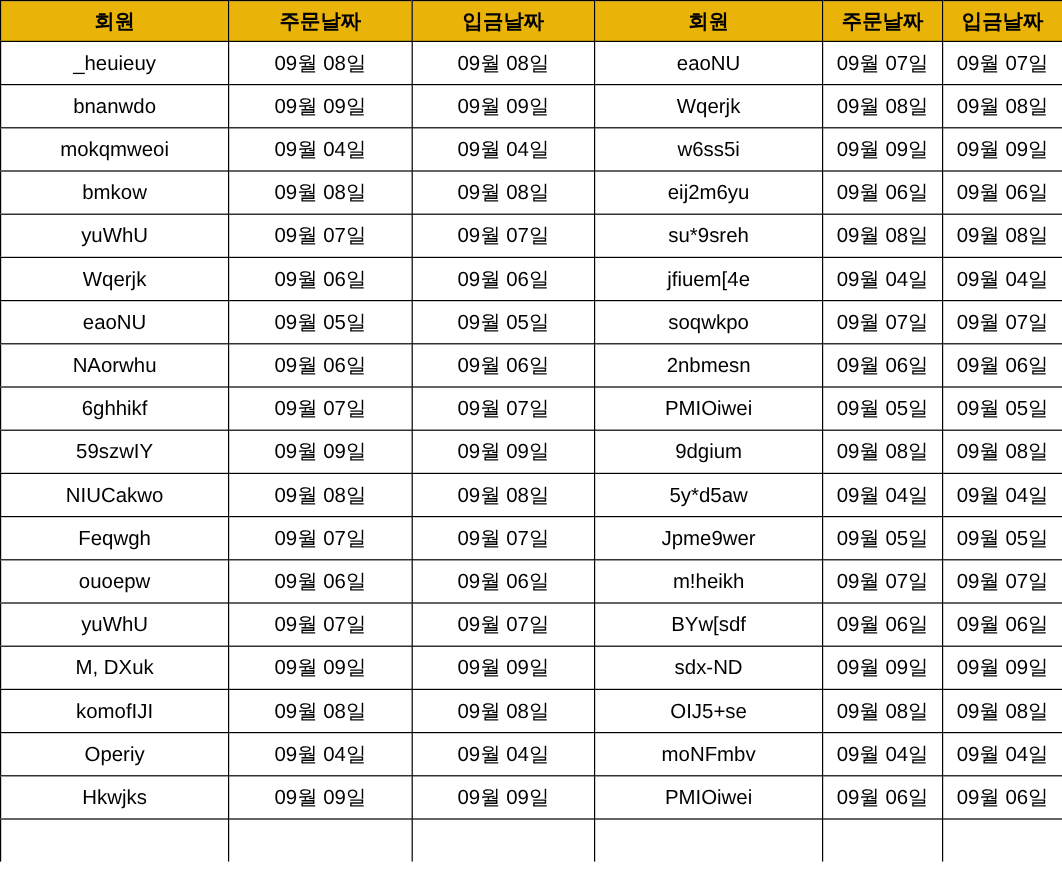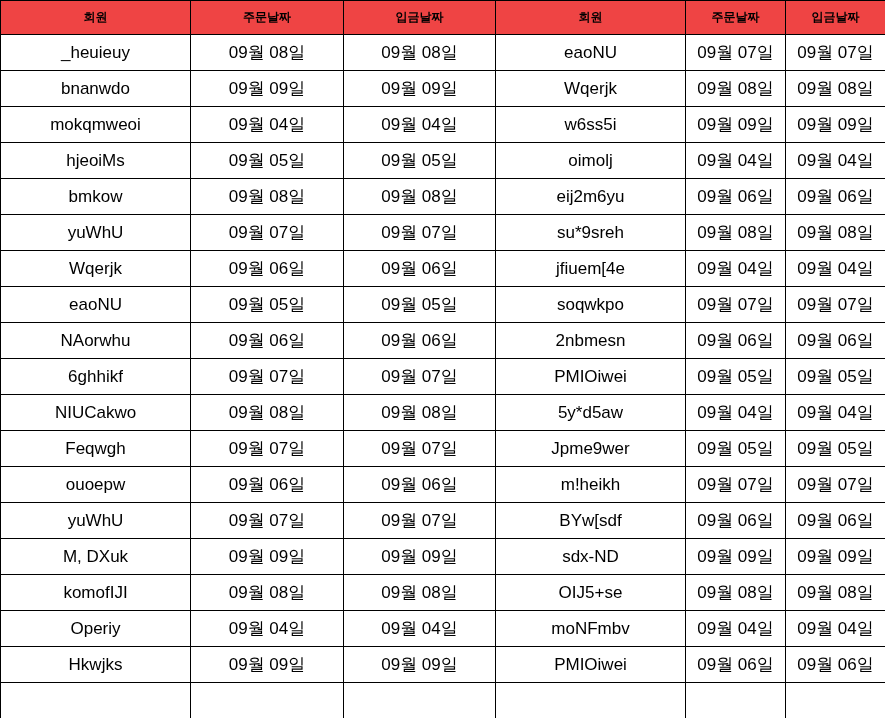--- a/index.html
+++ b/index.html
@@ -34,23 +34,23 @@
     padding: 0;
     text-align: center;
     vertical-align: middle;
     font-size: 17px;
     font-weight: normal;
     color: #000000;
     white-space: nowrap;
     overflow: hidden;
   }
   table.grid thead th {
-    background: #ef4444;
+    background: #eab308;
     font-weight: bold;
-    font-size: 12px;
+    font-size: 17px;
     height: 33px;
     margin-top: 44px;
   }
   td.mono, th.mono {
     font-family: Liberation Sans, sans-serif;
     font-size: 16px;
   }
   td.date {
     font-family: "Liberation Sans", sans-serif;
     font-size: 17px;
@@ -100,28 +100,20 @@
       </tr>
       <tr>
         <td class="mono">mokqmweoi</td>
         <td class="date">09월 04일</td>
         <td class="date">09월 04일</td>
         <td class="mono">w6ss5i</td>
         <td class="date">09월 09일</td>
         <td class="date">09월 09일</td>
       </tr>
       <tr>
-        <td class="mono">hjeoiMs</td>
-        <td class="date">09월 05일</td>
-        <td class="date">09월 05일</td>
-        <td class="mono">oimolj</td>
-        <td class="date">09월 04일</td>
-        <td class="date">09월 04일</td>
-      </tr>
-      <tr>
         <td class="mono">bmkow</td>
         <td class="date">09월 08일</td>
         <td class="date">09월 08일</td>
         <td class="mono">eij2m6yu</td>
         <td class="date">09월 06일</td>
         <td class="date">09월 06일</td>
       </tr>
       <tr>
         <td class="mono">yuWhU</td>
         <td class="date">09월 07일</td>
@@ -154,20 +146,28 @@
         <td class="date">09월 06일</td>
         <td class="date">09월 06일</td>
       </tr>
       <tr>
         <td class="mono">6ghhikf</td>
         <td class="date">09월 07일</td>
         <td class="date">09월 07일</td>
         <td class="mono">PMIOiwei</td>
         <td class="date">09월 05일</td>
         <td class="date">09월 05일</td>
+      </tr>
+      <tr>
+        <td class="mono">59szwIY</td>
+        <td class="date">09월 09일</td>
+        <td class="date">09월 09일</td>
+        <td class="mono">9dgium</td>
+        <td class="date">09월 08일</td>
+        <td class="date">09월 08일</td>
       </tr>
       <tr>
         <td class="mono">NIUCakwo</td>
         <td class="date">09월 08일</td>
         <td class="date">09월 08일</td>
         <td class="mono">5y*d5aw</td>
         <td class="date">09월 04일</td>
         <td class="date">09월 04일</td>
       </tr>
       <tr>

